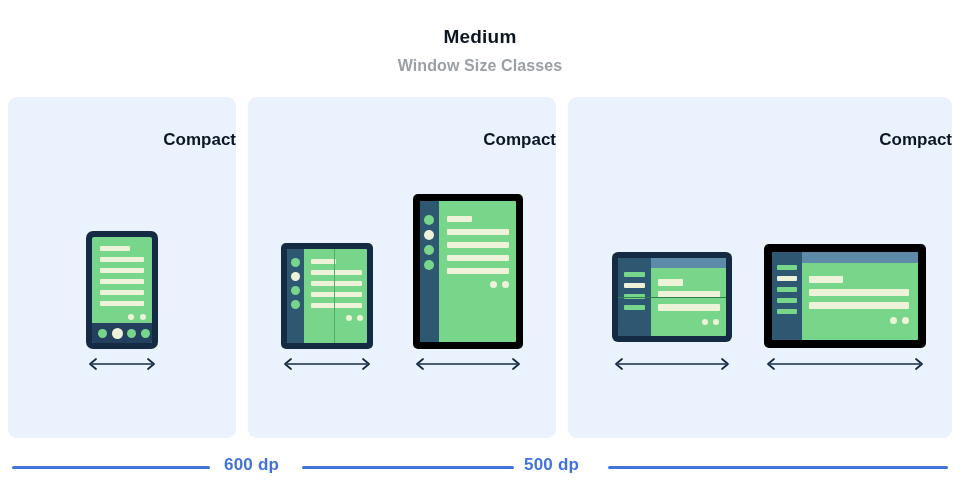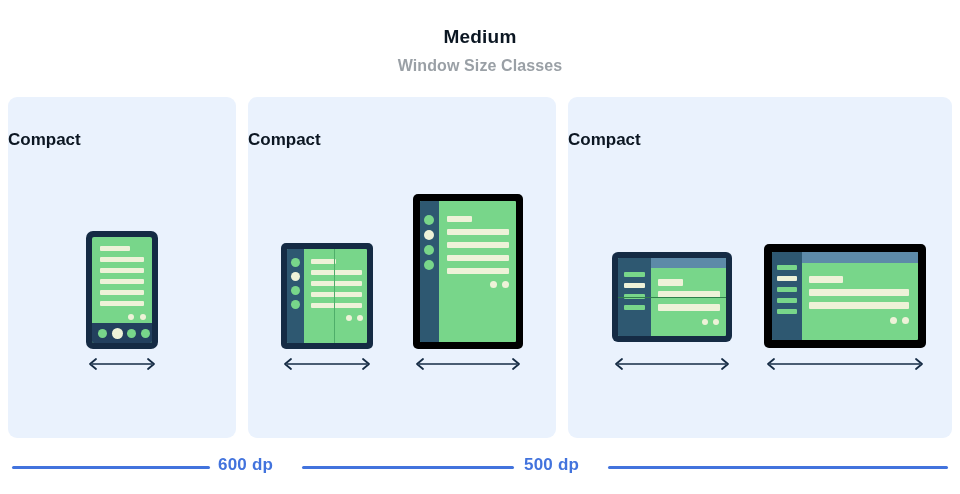--- a/index.html
+++ b/index.html
@@ -28,21 +28,21 @@
   .panel{
     position:absolute;top:0;height:341px;
     background:#eaf2fd;border-radius:9px;
   }
   .panel-compact {left:0px;   width:228px;}
   .panel-medium  {left:240px; width:308px;}
   .panel-expanded{left:560px; width:384px;}
 
   .panel-label{
     position:absolute;top:33px;left:0;width:100%;
-    text-align:left;font-size:17px;font-weight:bold;color:#0b1622;
+    text-align:right;font-size:17px;font-weight:bold;color:#0b1622;
   }
 
   
   .device{position:absolute;box-sizing:border-box;}
   .screen{position:absolute;overflow:hidden;background:#78d68a;}
   .rail{position:absolute;left:0;top:0;bottom:0;background:#2e5871;}
   .topbar{position:absolute;top:0;background:#5d8aa8;}
   .line{position:absolute;background:#eef2d8;border-radius:1px;}
   .gline{position:absolute;background:#78d68a;border-radius:1px;}
   .dot{position:absolute;border-radius:50%;background:#78d68a;}
@@ -217,19 +217,19 @@
           <polyline points="10,3 4,8 10,13" fill="none" stroke="#152b44" stroke-width="1.8" stroke-linecap="round" stroke-linejoin="round"></polyline>
           <polyline points="152,3 158,8 152,13" fill="none" stroke="#152b44" stroke-width="1.8" stroke-linecap="round" stroke-linejoin="round"></polyline>
         </svg>
       </div>
     </div>
 
   </div>
 
   <div class="scale">
     <div class="srule" style="left:12px;width:198px;"></div>
-    <div class="slabel" style="left:218px;text-align:center;">600 dp</div>
+    <div class="slabel" style="left:224px;text-align:center;">600 dp</div>
     <div class="srule" style="left:302px;width:212px;"></div>
     <div class="slabel" style="left:524px;">500 dp</div>
     <div class="srule" style="left:608px;width:340px;"></div>
   </div>
 
 </div>
 
 </body></html>

